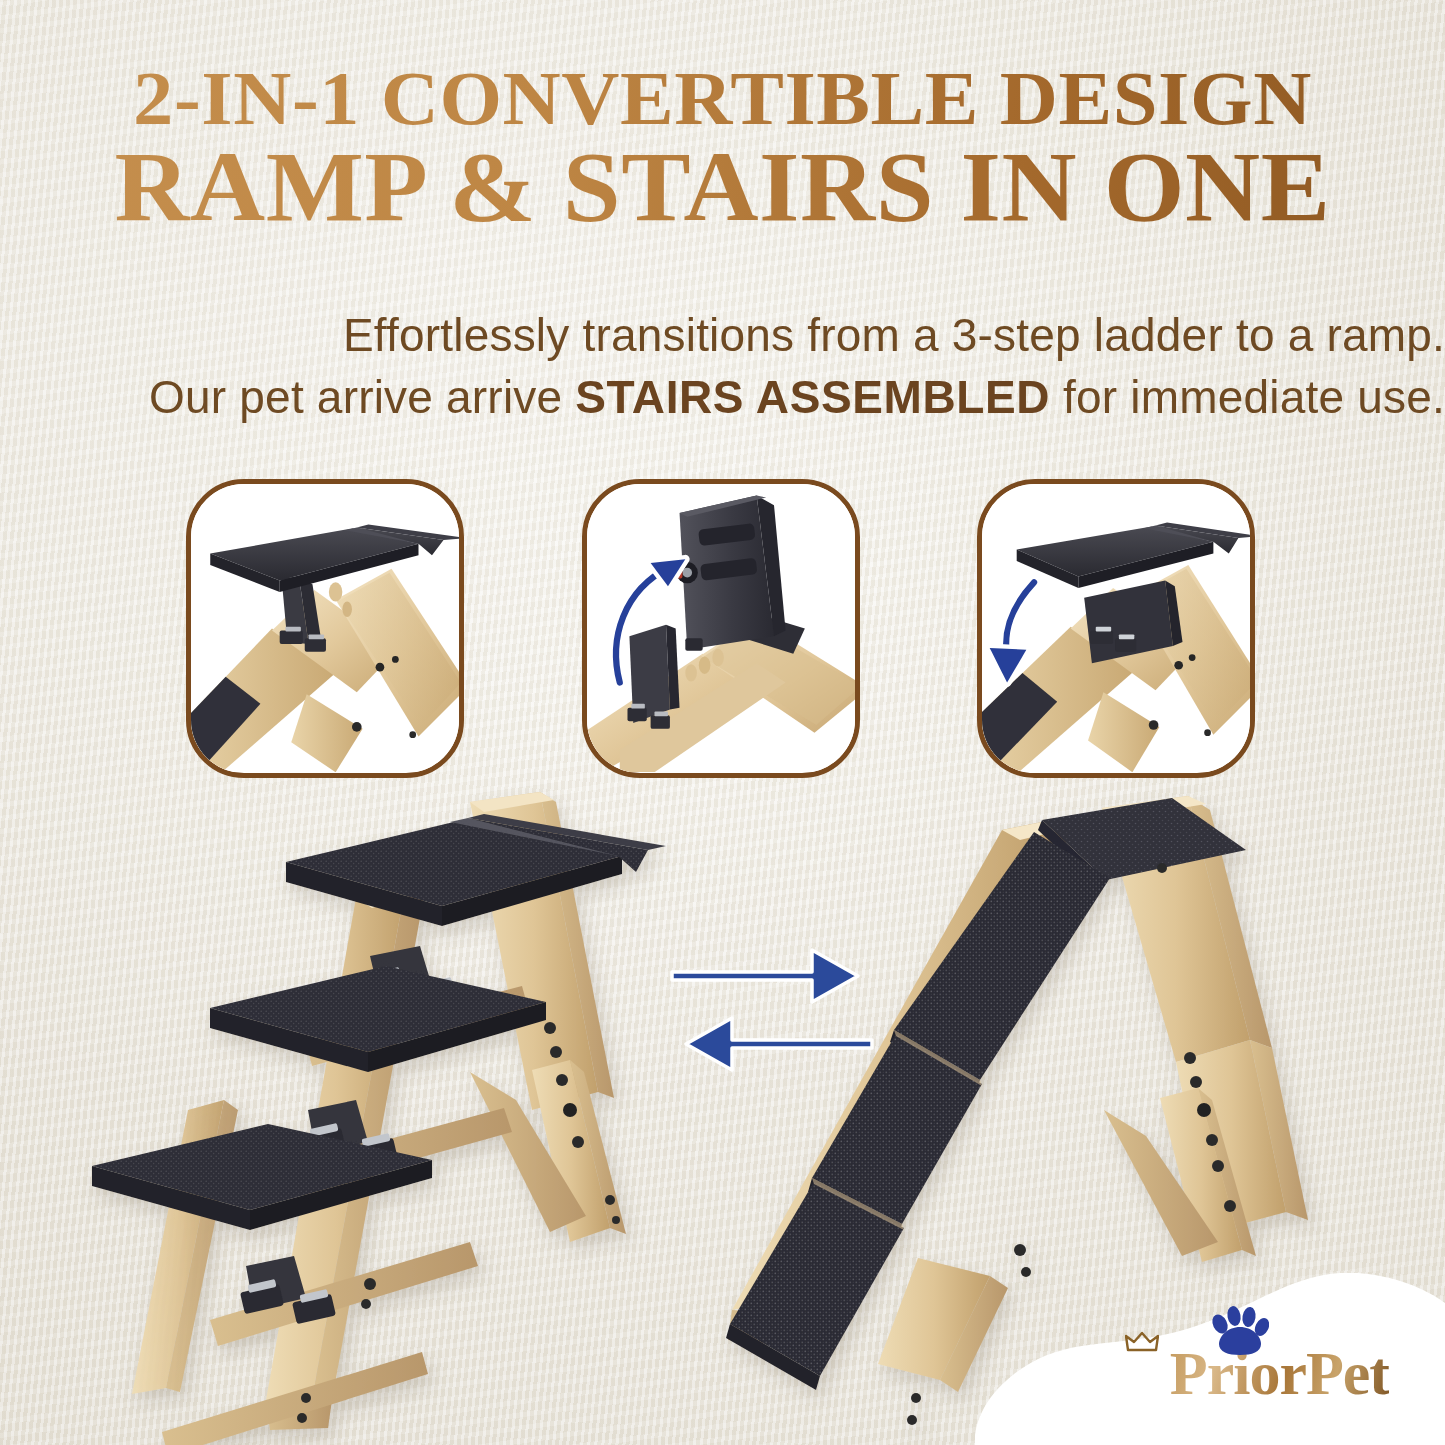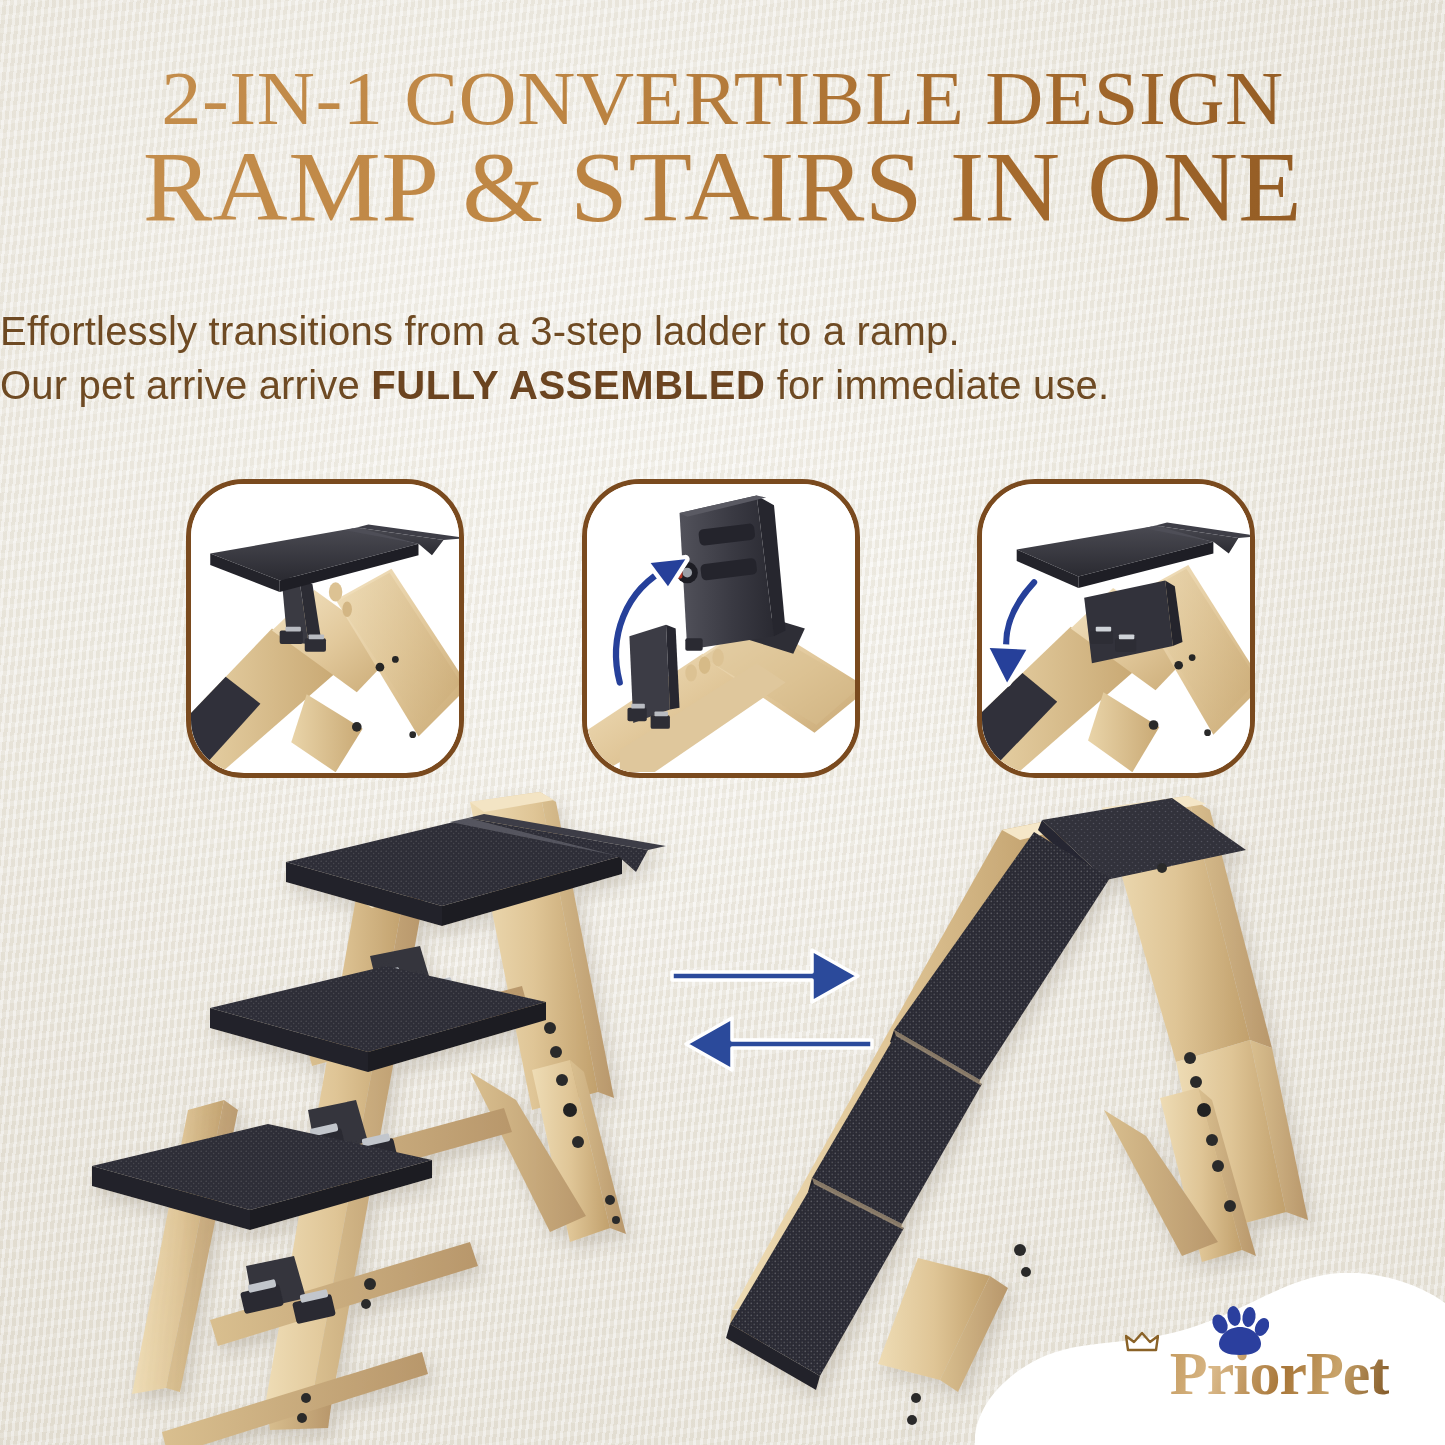--- a/index.html
+++ b/index.html
@@ -24,40 +24,40 @@
     position:absolute; inset:0; z-index:1; pointer-events:none;
     background:radial-gradient(ellipse 95% 85% at 50% 45%, rgba(255,255,255,.22) 0%, rgba(205,198,184,.20) 100%);
   }
 
   .stage{ position:absolute; inset:0; z-index:5; }
 
   
   #headline{
     position:absolute; left:0; right:0; top:62px; text-align:center;
     font-family:"Liberation Serif", serif;
-    font-weight:400;
+    font-weight:700;
     line-height:.96;
     letter-spacing:.5px;
   }
   #headline .hl-line{
     display:block;
     background:linear-gradient(96deg,#C6904F 0%, #BE8644 38%, #A4692C 70%, #8A5520 100%);
     -webkit-background-clip:text; background-clip:text;
     -webkit-text-fill-color:transparent; color:transparent;
     text-shadow:none;
     white-space:nowrap;
   }
   #hl-line1{ font-size:76px; transform:scaleX(1.06); }
   #hl-line2{ font-size:100px; margin-top:4px; transform:scaleX(1.04); }
 
   
   #subtitle{
-    position:absolute; left:0; right:0; top:305px; text-align:left;
+    position:absolute; left:0; right:0; top:305px; text-align:right;
     color:#6E4A23;
-    font-size:40px;
+    font-size:46px;
     line-height:1.34;
     letter-spacing:.2px;
   }
   #subtitle .sub-line{ display:block; white-space:nowrap; }
   #sub-strong{ font-weight:700; color:#6B4420; letter-spacing:.6px; }
 
   
   .thumb{
     position:absolute;
     width:278px; height:299px;
@@ -104,21 +104,21 @@
 
 <div class="stage">
 
   <div id="headline">
     <span class="hl-line" id="hl-line1">2-IN-1 CONVERTIBLE DESIGN</span>
     <span class="hl-line" id="hl-line2">RAMP &amp; STAIRS IN ONE</span>
   </div>
 
   <div id="subtitle">
     <span class="sub-line">Effortlessly transitions from a 3-step ladder to a ramp.</span>
-    <span class="sub-line"><span>Our pet arrive arrive </span><span id="sub-strong">FULLY ASSEMBLED</span><span> for immediate use.</span></span>
+    <span class="sub-line"><span>Our pet arrive arrive </span><span id="sub-strong">STAIRS ASSEMBLED</span><span> for immediate use.</span></span>
   </div>
 
   <div class="thumb" id="thumb-1">
     <svg class="thumb-canvas" viewBox="0 0 278 299">
       <defs>
         <linearGradient id="w1" x1="0" y1="0" x2="1" y2="1">
           <stop offset="0" stop-color="#F3E3C2"></stop>
             <stop offset=".5" stop-color="#E2C99C"></stop>
             <stop offset="1" stop-color="#C9A974"></stop>
         </linearGradient>

